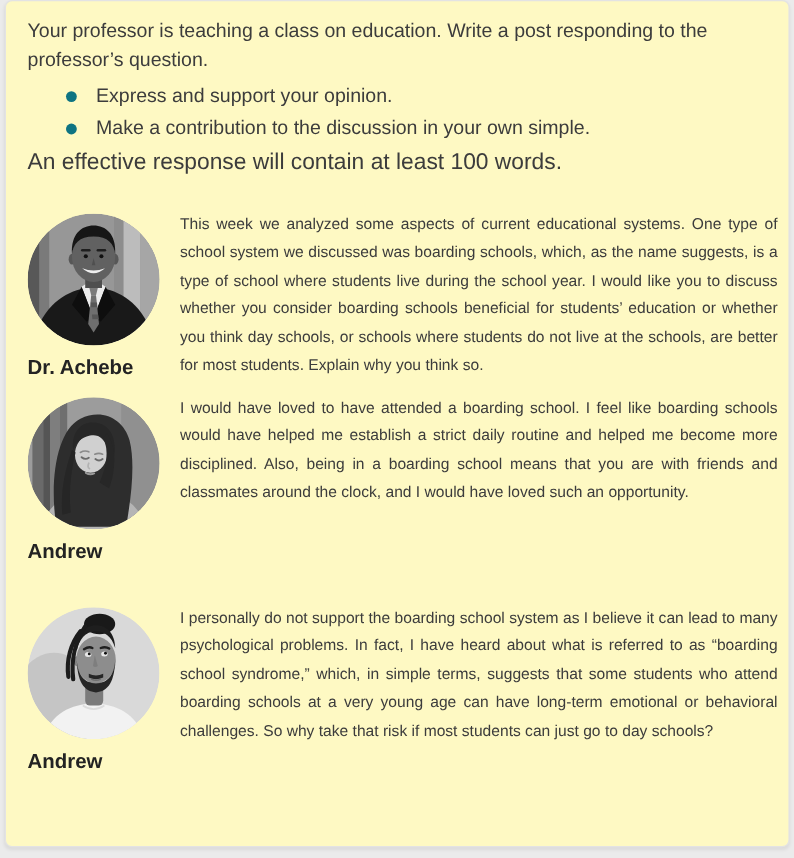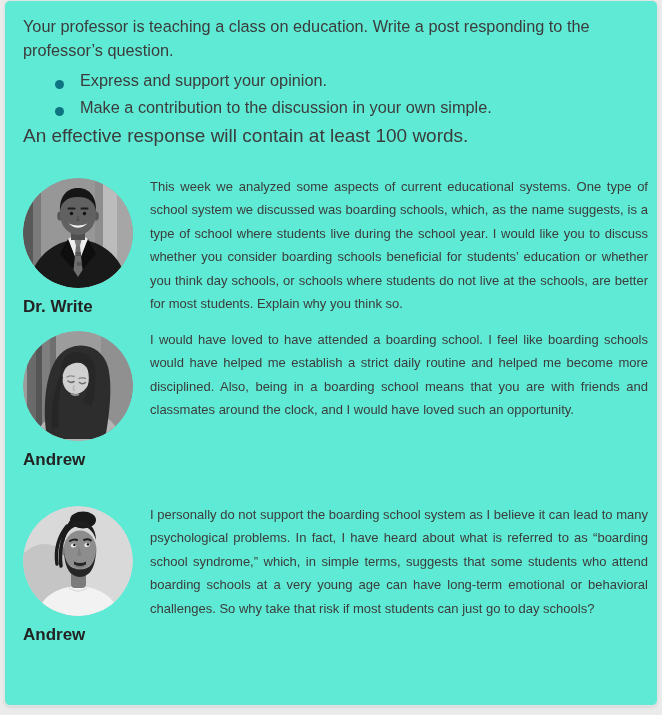--- a/index.html
+++ b/index.html
@@ -5,38 +5,38 @@
   html, body { margin: 0; padding: 0; }
   body {
     width: 662px; height: 715px;
     background: #ebebeb;
     font-family: "Liberation Sans", sans-serif;
     position: relative; overflow: hidden;
     color: #3c3c3c;
   }
   .card {
     position: absolute; left: 4px; right: 4px; top: 0; bottom: 9px;
-    background: #5eead4;
+    background: #fef9c3;
     border: 1px solid #e3e3e3;
     border-radius: 6px;
     box-sizing: border-box;
     padding: 13px 9px 0 18px;
     box-shadow: 0 2px 3px rgba(0,0,0,0.07);
     overflow: hidden;
   }
   .intro {
     margin: 0; font-size: 16.3px; line-height: 24px; color: #3c3c3c;
   }
   .heading {
     margin: 7px 0 0 0; font-size: 16.6px; line-height: 24px;
     font-weight: bold; color: #2b2b2b;
   }
   .bullets { margin-top: 6px; }
   .bullet-item {
-    display: flex; align-items: center;
+    display: flex; align-items: flex-start;
     font-size: 16.3px; line-height: 24px; margin-bottom: 3px; color: #3c3c3c;
   }
   .dot {
     flex: none; width: 9px; height: 9px; border-radius: 50%;
     background: #0e7482; margin: 8px 16px 0 32px;
   }
   .note { margin: 6px 0 0 0; font-size: 19px; line-height: 21px; color: #3c3c3c; }
 
   .posts { margin-top: 32px; }
   .post { display: flex; }
@@ -111,21 +111,21 @@
               <path d="M37,34 C36,17 45,10 55,10 C65,10 74,17 73,34 C72,25 67,19 55,19 C43,19 38,25 37,34 Z" fill="#161616"></path>
               <rect x="44.5" y="29.5" width="8" height="2" rx="1" fill="#1e1e1e"></rect>
               <rect x="57.5" y="29.5" width="8" height="2" rx="1" fill="#1e1e1e"></rect>
               <circle cx="48.5" cy="35.5" r="1.7" fill="#111111"></circle>
               <circle cx="61.5" cy="35.5" r="1.7" fill="#111111"></circle>
               <path d="M55,37 L53.5,43 L56.5,43 Z" fill="#4f4f4f"></path>
               <path d="M45.5,45.5 Q55,54 64.5,45.5 Q55,49.5 45.5,45.5 Z" fill="#efefef"></path>
             </g>
           </svg>
         </span>
-        <div class="author">Dr. Write</div>
+        <div class="author">Dr. Achebe</div>
       </div>
       <p class="post-text">This week we analyzed some aspects of current educational systems. One type of school system we discussed was boarding schools, which, as the name suggests, is a type of school where students live during the school year. I would like you to discuss whether you consider boarding schools beneficial for students’ education or whether you think day schools, or schools where students do not live at the schools, are better for most students. Explain why you think so.</p>
     </div>
 
     <div class="post post-2">
       <div class="avatar-col">
         <span class="avatar">
           <svg viewBox="0 0 110 110" xmlns="http://www.w3.org/2000/svg">
             <defs>
                 <clipPath id="cpB">

